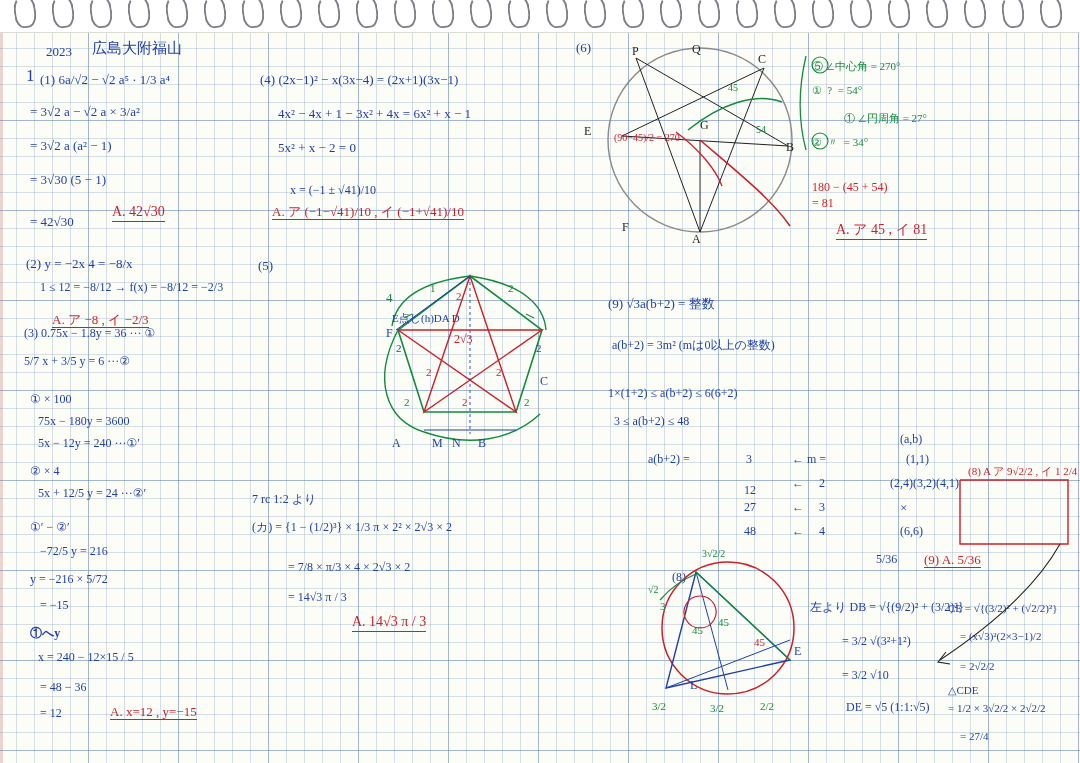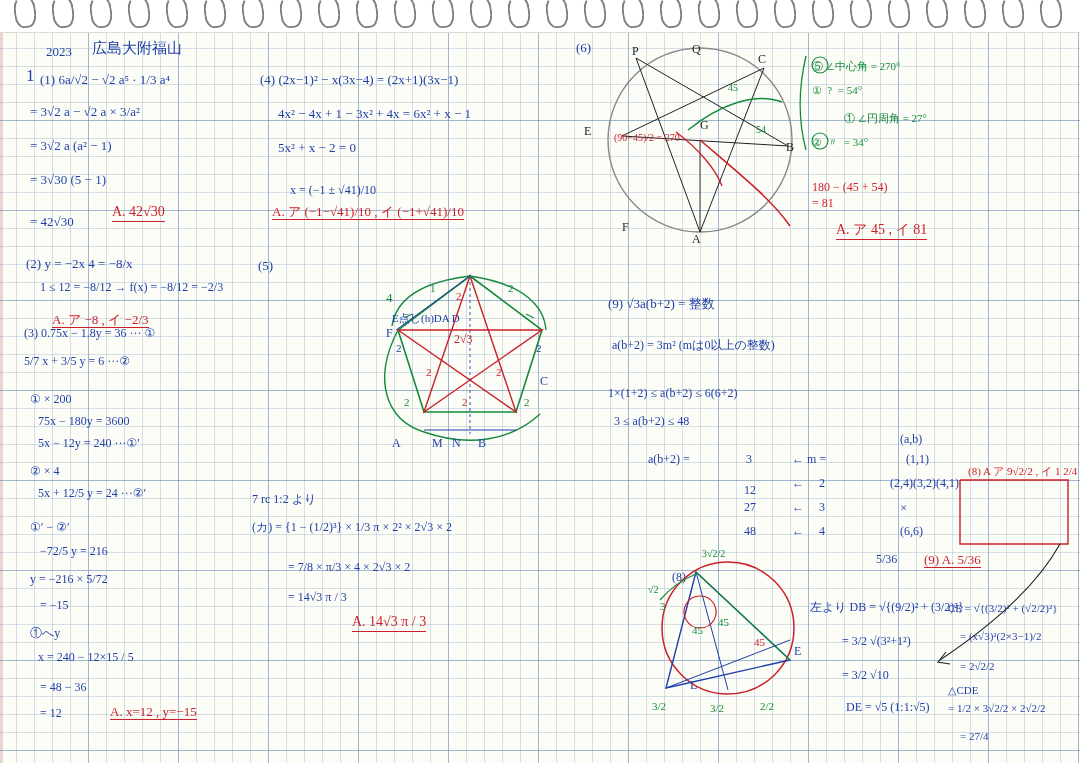--- a/index.html
+++ b/index.html
@@ -88,30 +88,30 @@
   <div class="hw blue s13" style="left:30px;top:172px;">= 3√30 (5 − 1)</div>
   <div class="hw blue s13" style="left:30px;top:206px;margin-top:8px;">= 42√30</div>
   <div class="hw red s14 uline" style="left:112px;top:204px;">A. 42√30</div>
 
   <div class="hw blue s13" style="left:26px;top:256px;">(2) y = −2x 4 = −8/x</div>
   <div class="hw blue s12" style="left:40px;top:280px;">1 ≤ 12 = −8/12 → f(x) = −8/12 = −2/3</div>
   <div class="hw red s13 uline" style="left:52px;top:312px;">A. ア −8 , イ −2/3</div>
 
   <div class="hw blue s12" style="left:24px;top:326px;">(3) 0.75x − 1.8y = 36 ··· ①</div>
   <div class="hw blue s12" style="left:24px;top:354px;">5/7 x + 3/5 y = 6 ···②</div>
-  <div class="hw blue s12" style="left:30px;top:392px;">① × 200</div>
+  <div class="hw blue s12" style="left:30px;top:392px;">① × 100</div>
   <div class="hw blue s12" style="left:38px;top:414px;">75x − 180y = 3600</div>
   <div class="hw blue s12" style="left:38px;top:436px;">5x − 12y = 240 ···①′</div>
   <div class="hw blue s12" style="left:30px;top:464px;">② × 4</div>
   <div class="hw blue s12" style="left:38px;top:486px;">5x + 12/5 y = 24 ···②′</div>
   <div class="hw blue s12" style="left:30px;top:520px;">①′ − ②′</div>
   <div class="hw blue s12" style="left:40px;top:544px;">−72/5 y = 216</div>
   <div class="hw blue s12" style="left:30px;top:572px;">y = −216 × 5/72</div>
   <div class="hw blue s12" style="left:40px;top:598px;">= −15</div>
-  <div class="hw blue s12" style="left:30px;top:626px;">①へy</div>
+  <div class="hw blue s12" style="left:30px;top:626px;font-weight:bold;">①へy</div>
   <div class="hw blue s12" style="left:38px;top:650px;">x = 240 − 12×15 / 5</div>
   <div class="hw blue s12" style="left:40px;top:680px;">= 48 − 36</div>
   <div class="hw blue s12" style="left:40px;top:706px;">= 12</div>
   <div class="hw red s13 uline" style="left:110px;top:704px;">A. x=12 , y=−15</div>
 
   <div class="hw blue s13" style="left:260px;top:72px;">(4) (2x−1)² − x(3x−4) = (2x+1)(3x−1)</div>
   <div class="hw blue s13" style="left:278px;top:106px;">4x² − 4x + 1 − 3x² + 4x = 6x² + x − 1</div>
   <div class="hw blue s13" style="left:278px;top:140px;">5x² + x − 2 = 0</div>
   <div class="hw blue s12" style="left:290px;top:166px;margin-top:17px;">x = (−1 ± √41)/10</div>
   <div class="hw red s13 uline" style="left:272px;top:204px;">A. ア (−1−√41)/10 , イ (−1+√41)/10</div>

